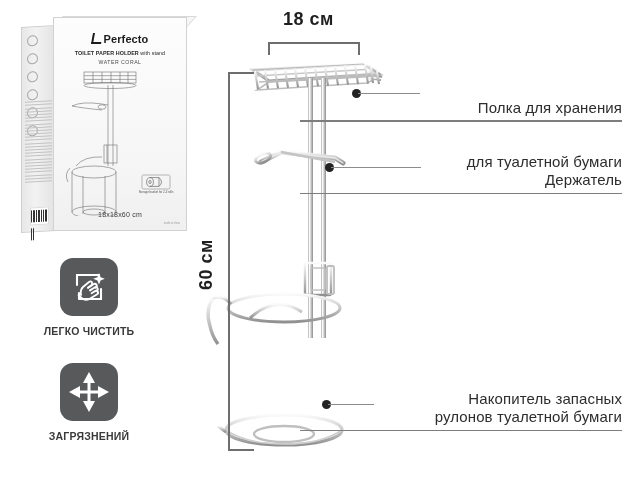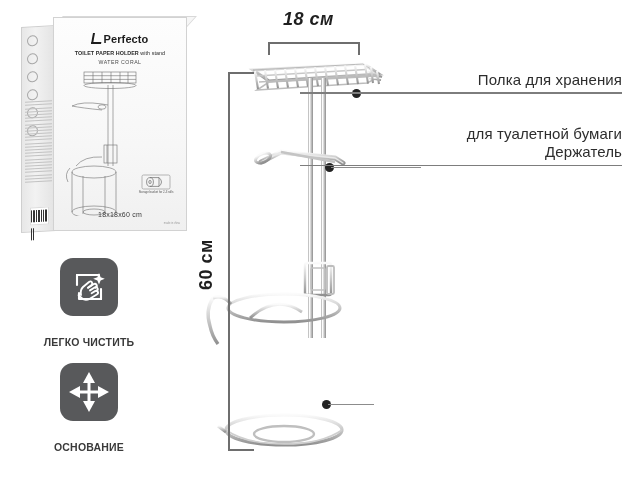--- a/index.html
+++ b/index.html
@@ -73,26 +73,26 @@
   .barcode{position:absolute;left:8px;bottom:6px;width:17px;height:16px;background:#fff;border:.6px solid #ddd;}
   .barcode i{display:inline-block;width:1px;height:12px;background:#333;margin-right:.7px;margin-top:1px;}
 
   
   .badge{position:absolute;width:150px;text-align:center;}
   .badge-sq{
     width:58px;height:58px;border-radius:13px;background:#58595b;
     margin:0 auto;position:relative;
   }
   .badge-cap{
-    margin-top:20px;font-size:10.5px;font-weight:bold;color:#3a3a3a;
+    margin-top:9px;font-size:10.5px;font-weight:bold;color:#3a3a3a;
     line-height:1.25;letter-spacing:.2px;text-align:center;
   }
 
   
-  .callout{position:absolute;}
+  .callout{position:absolute;margin-top:28px;}
   .callout .ctext{
     font-size:15px;color:#2d2d2d;text-align:right;line-height:1.22;
     white-space:nowrap;letter-spacing:.1px;
   }
   .callout .cline{height:1.4px;background:#7d7d7d;margin-top:3px;}
   .leader{position:absolute;height:1.4px;background:#8c8c8c;}
   .dot{position:absolute;width:9px;height:9px;border-radius:50%;background:#232323;}
 
   
   .dim-label-h{
@@ -252,21 +252,21 @@
         </g>
         <g fill="#ffffff">
           <polygon points="29,9 35,20 23,20"></polygon>
           <polygon points="29,49 35,38 23,38"></polygon>
           <polygon points="9,29 20,23 20,35"></polygon>
           <polygon points="49,29 38,23 38,35"></polygon>
         </g>
       </svg>
     </div>
     <div class="badge-cap">
-      <div>ОСНОВАНИЕ</div>
+      <div>ЗАГРЯЗНЕНИЙ</div>
     </div>
   </div>
 
   <svg id="product" width="200" height="420" viewBox="0 0 200 420">
     <defs>
       <linearGradient id="chrome" x1="0" y1="0" x2="1" y2="0">
         <stop offset="0%" stop-color="#a8a8a8"></stop>
         <stop offset="30%" stop-color="#fcfcfc"></stop>
         <stop offset="62%" stop-color="#c6c6c6"></stop>
         <stop offset="100%" stop-color="#8e8e8e"></stop>
@@ -353,21 +353,21 @@
 
       <g>
         <ellipse cx="89" cy="390" rx="58" ry="15" fill="none" stroke="url(#chromeH)" stroke-width="3.2"></ellipse>
         <ellipse cx="89" cy="394" rx="30" ry="8" fill="none" stroke="#bfbfbf" stroke-width="2.4"></ellipse>
         <path d="M31 390 q20 14 58 14 q38 0 58 -14" fill="none" stroke="#cfcfcf" stroke-width="1.6"></path>
         <line x1="23" y1="386" x2="31" y2="392" stroke="url(#chromeH)" stroke-width="3"></line>
       </g>
     </g>
   </svg>
 
-  <div class="dim-label-h" style="left:283px;top:9px;font-style:italic;">18 см</div>
+  <div class="dim-label-h" style="left:283px;top:9px;">18 см</div>
   <div class="dimbar" style="left:268px;top:42px;width:92px;height:1.6px;"></div>
   <div class="dimbar" style="left:268px;top:42px;width:1.6px;height:13px;"></div>
   <div class="dimbar" style="left:358px;top:42px;width:1.6px;height:13px;"></div>
 
   <div class="dim-label-v" style="left:196px;top:290px;">60 см</div>
   <div class="dimbar" style="left:228px;top:72px;width:1.6px;height:379px;"></div>
   <div class="dimbar" style="left:228px;top:72px;width:26px;height:1.6px;"></div>
   <div class="dimbar" style="left:228px;top:449px;width:26px;height:1.6px;"></div>
 
   <div class="dot" style="left:352px;top:89px;"></div>
@@ -380,14 +380,19 @@
   <div class="dot" style="left:325px;top:163px;"></div>
   <div class="leader" style="left:331px;top:167px;width:90px;"></div>
   <div class="callout" style="left:300px;top:125px;width:322px;">
     <div class="ctext">для туалетной бумаги</div>
     <div class="ctext">Держатель</div>
     <div class="cline"></div>
   </div>
 
   <div class="dot" style="left:322px;top:400px;"></div>
   <div class="leader" style="left:328px;top:404px;width:46px;"></div>
+  <div class="callout" style="left:300px;top:362px;width:322px;">
+    <div class="ctext">Накопитель запасных</div>
+    <div class="ctext">рулонов туалетной бумаги</div>
+    <div class="cline"></div>
+  </div>
 
 </div>
 
 </body></html>

